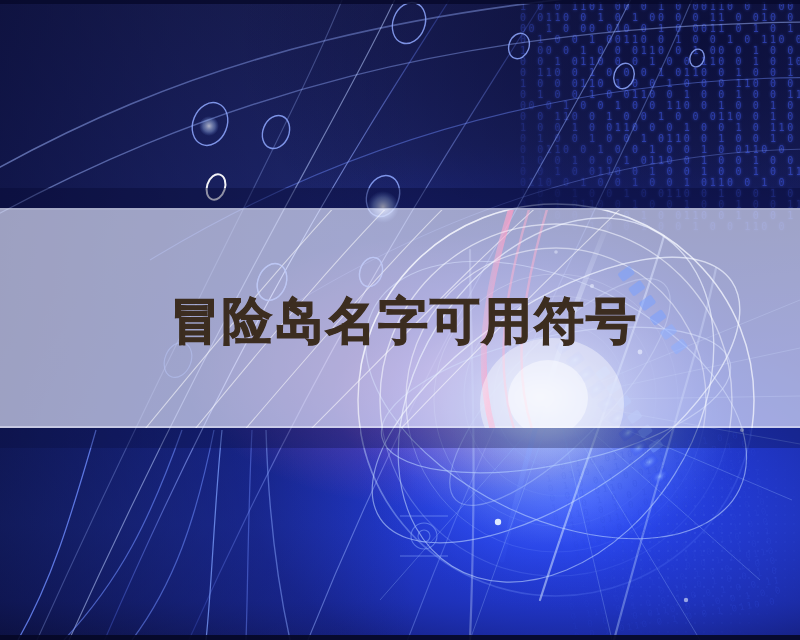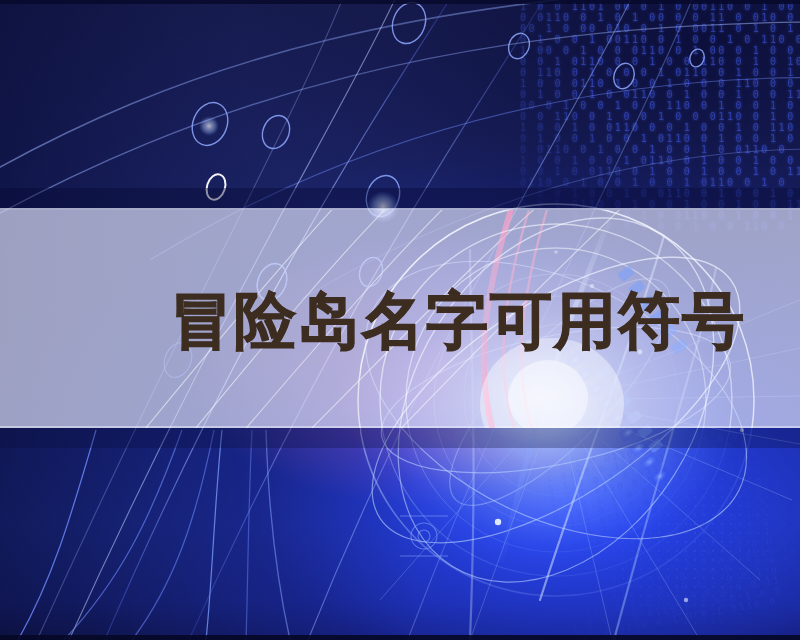--- a/index.html
+++ b/index.html
@@ -147,21 +147,21 @@
     width: 800px; height: 218px;
     display: flex;
     align-items: center;
     justify-content: flex-start;
     padding-left: 170px;
     box-sizing: border-box;
   }
   #title {
     font-family: "DejaVu Sans", "Liberation Sans", sans-serif;
     font-weight: 700;
-    font-size: 62px;
+    font-size: 50px;
     line-height: 1;
     letter-spacing: 2px;
     color: #3c2d20;
     white-space: nowrap;
     -webkit-text-stroke: 1.1px #3c2d20;
     margin-top: 4px;
   }
 </style>
 </head>
 <body>

